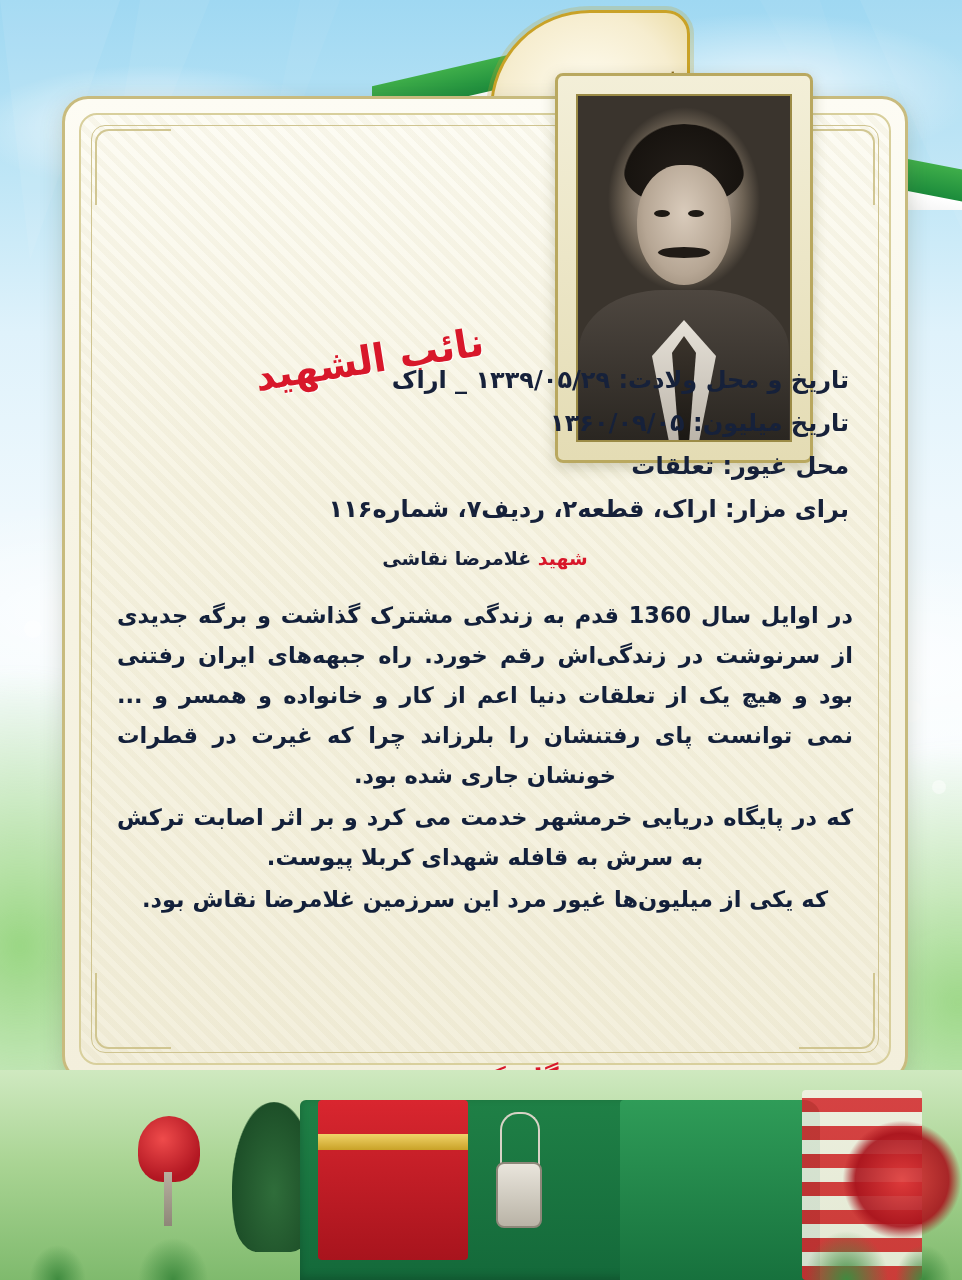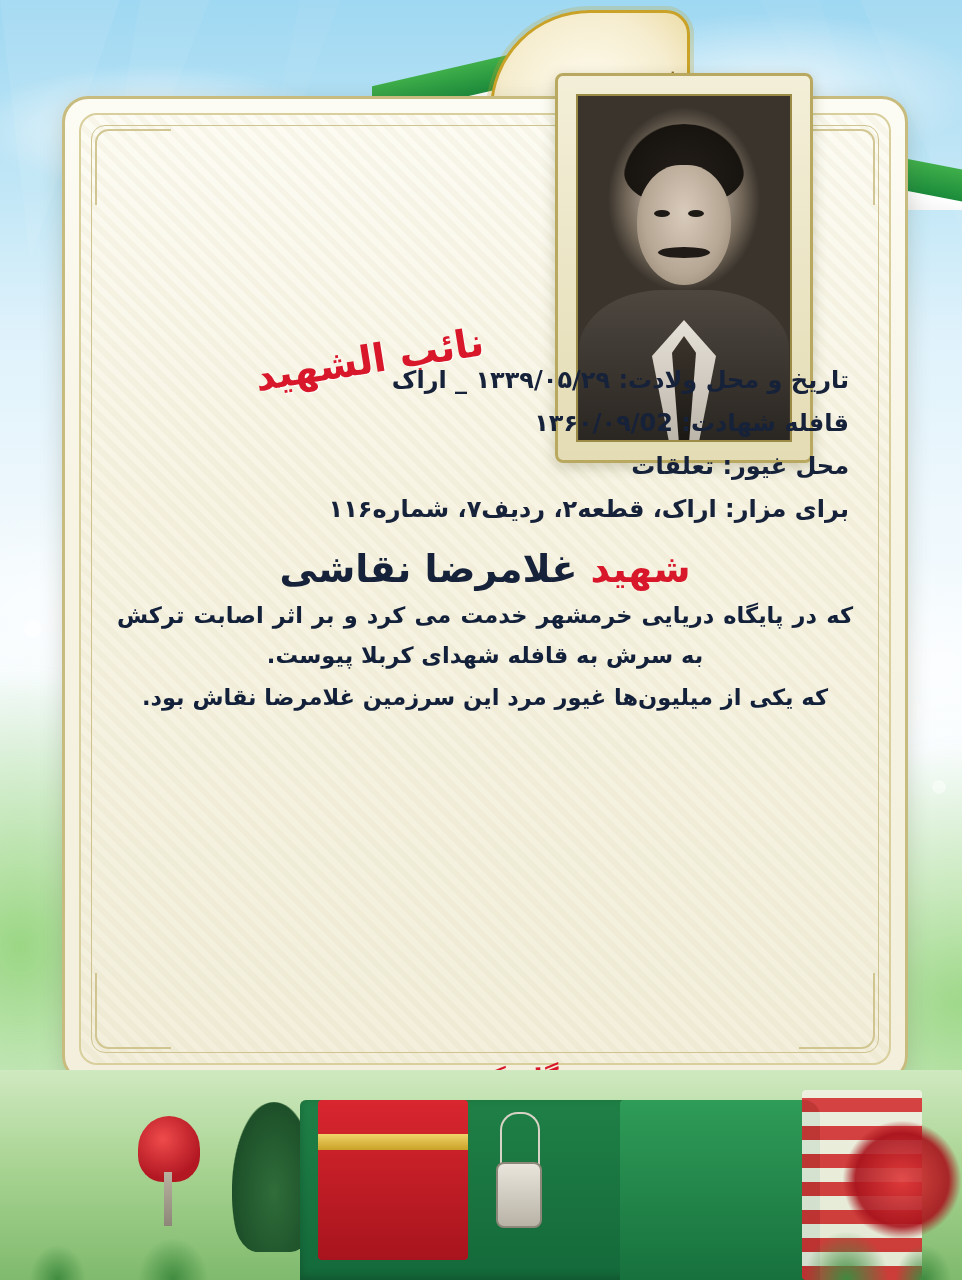--- a/index.html
+++ b/index.html
@@ -293,21 +293,21 @@
   }
   .info-line .val { font-weight: bold; color: #16213a; }
 
   
   .name-heading {
     position: absolute;
     right: 0;
     left: 0;
     top: 448px;
     text-align: center;
-    font-size: 38px;
+    font-size: 19px;
     font-weight: bold;
     color: #16213a;
     direction: rtl;
   }
   .name-heading .shahid-word { color: #d8172a; }
 
   
   .body-text {
     position: absolute;
     right: 52px;
@@ -558,39 +558,40 @@
     </div>
 
     <div class="rank-title">نائب الشهید</div>
 
     <div class="info-block">
       <div class="info-line">
         <span>تاریخ و محل ولادت:</span>
         <span class="val">۱۳۳۹/۰۵/۲۹ _ اراک</span>
       </div>
       <div class="info-line">
-        <span>قافله شهادت:</span>
-        <span class="val">۱۳۶۰/۰۹/02</span>
+        <span>تاریخ میلیون:</span>
+        <span class="val">۱۳۶۰/۰۹/۰۵</span>
       </div>
       <div class="info-line">
         <span>محل غیور:</span>
         <span class="val">تعلقات</span>
       </div>
       <div class="info-line">
         <span>برای مزار:</span>
         <span class="val">اراک، قطعه۲، ردیف۷، شماره۱۱۶</span>
       </div>
     </div>
 
     <div class="name-heading">
       <span class="shahid-word">شهید</span>
       <span>غلامرضا نقاشی</span>
     </div>
 
     <div class="body-text">
+      <p>در اوایل سال 1360 قدم به زندگی مشترک گذاشت و برگه جدیدی از سرنوشت در زندگی‌اش رقم خورد. راه جبهه‌های ایران رفتنی بود و هیچ یک از تعلقات دنیا اعم از کار و خانواده و همسر و ... نمی توانست پای رفتنشان را بلرزاند چرا که غیرت در قطرات خونشان جاری شده بود.</p>
       <p>که در پایگاه دریایی خرمشهر خدمت می کرد و بر اثر  اصابت ترکش به سرش به قافله شهدای کربلا پیوست.</p>
       <p>که یکی از میلیون‌ها غیور مرد این سرزمین غلامرضا نقاش بود.</p>
     </div>
 
     <div class="signature">گلبرگ سرخ</div>
   </div>
 
   <div class="bottom-scene">
     <div class="ground"></div>
     <div class="tree"></div>

